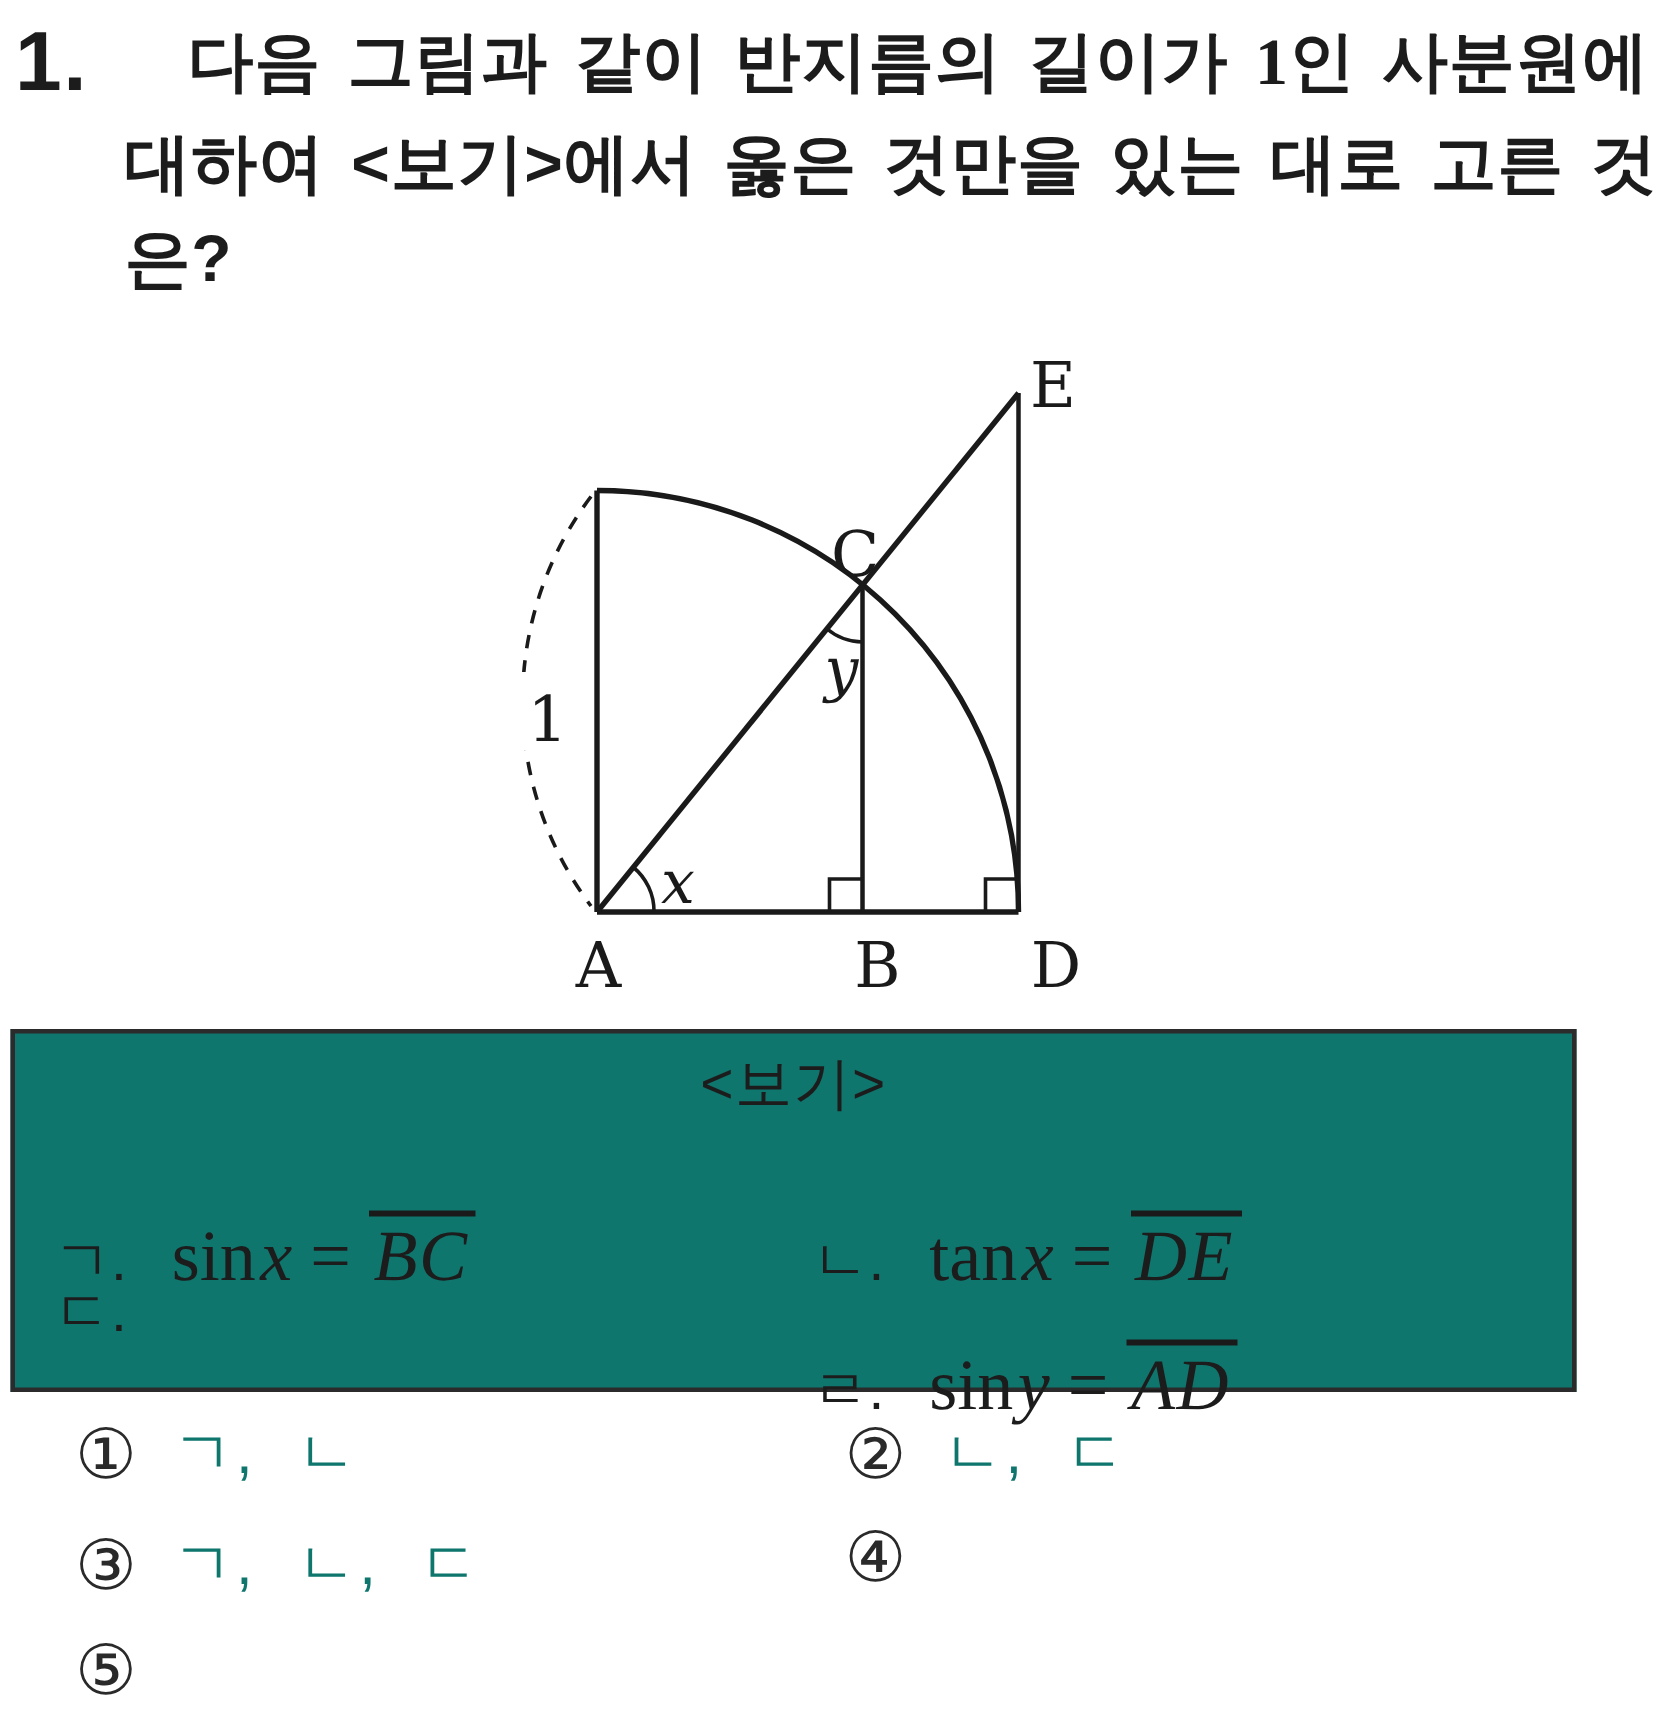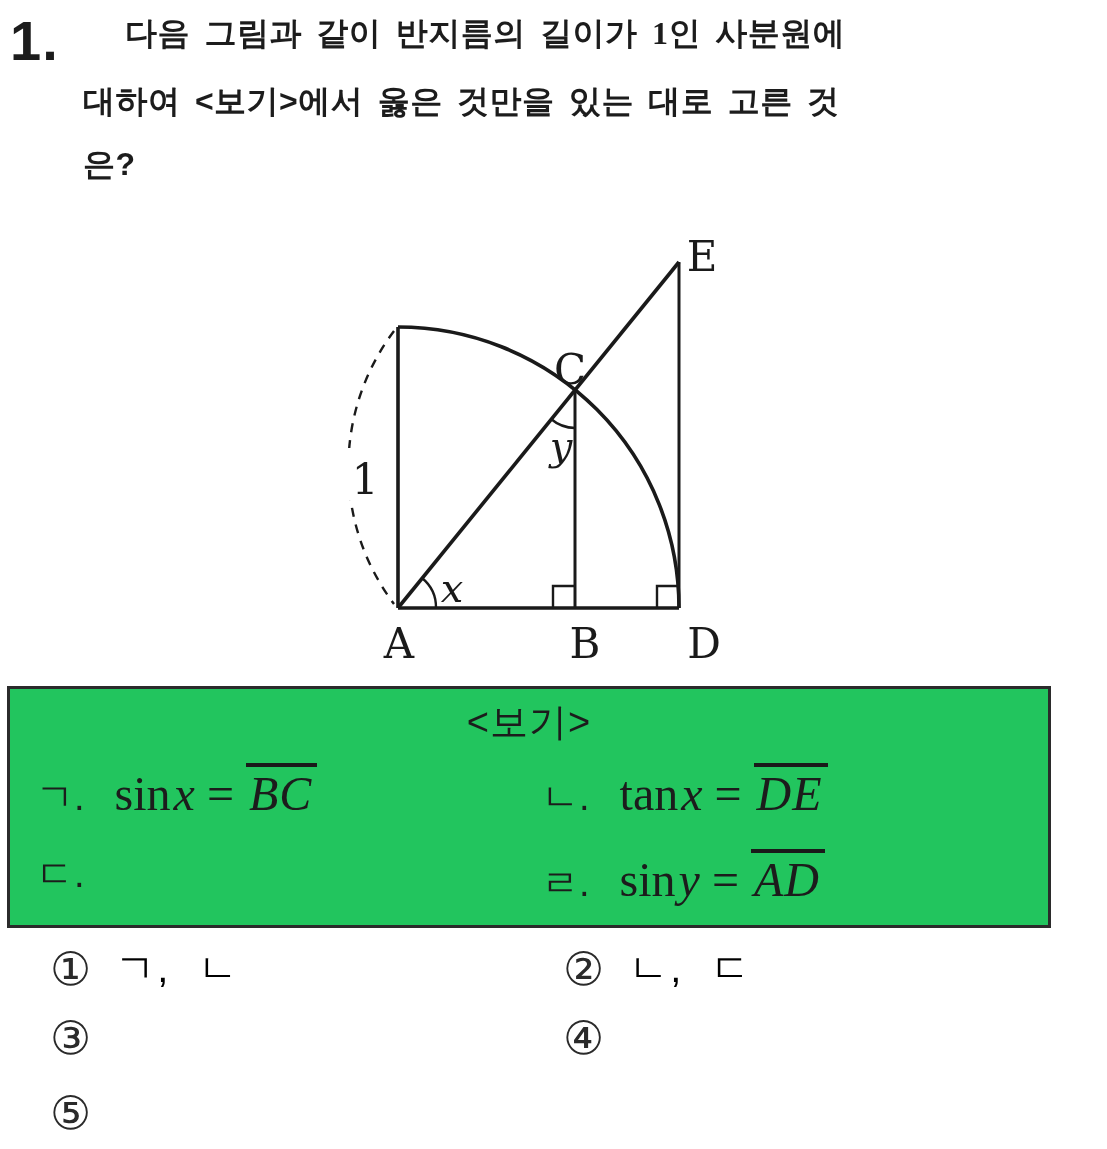--- a/index.html
+++ b/index.html
@@ -3,59 +3,59 @@
 <meta charset="utf-8">
 <style>
   * { margin: 0; padding: 0; box-sizing: border-box; }
   html, body { width: 1107px; height: 1149px; background: #ffffff; position: relative;
     font-family: "Liberation Sans", sans-serif; color: #1c1c1c; overflow: hidden; }
 
   .abs { position: absolute; }
 
   
   .q-number { left: 10px; top: 8px; font-size: 56px; font-weight: 800; letter-spacing: 1px; }
-  .q-line { font-size: 32px; font-weight: 800; white-space: nowrap; word-spacing: 5px; letter-spacing: 0.5px; }
+  .q-line { font-size: 44px; font-weight: 800; white-space: nowrap; word-spacing: 5px; letter-spacing: 0.5px; }
   .q-line1 { left: 125px; top: 12px; }
   .q-line2 { left: 83px; top: 80px; }
   .q-line3 { left: 83px; top: 143px; }
   .serif-num { font-family: "Liberation Serif", "DejaVu Serif", serif; font-weight: 600; }
 
   
   .diagram { left: 330px; top: 218px; width: 452px; height: 448px; }
   .diagram path, .diagram line { stroke: #1a1a1a; fill: none; }
   .diagram text { fill: #1a1a1a; font-family: "DejaVu Serif", "Liberation Serif", serif; }
   .lbl { font-size: 42px; }
   .lbl-it { font-size: 40px; font-style: italic; }
 
   
-  .boki-box { left: 7px; top: 686px; width: 1044px; height: 242px; border: 3px solid #2b2b2b; background: #22c55e; }
+  .boki-box { left: 7px; top: 686px; width: 1044px; height: 242px; border: 3px solid #2b2b2b; background: #0f766e; }
   .boki-title { position: absolute; left: 0; right: 0; top: 8px; text-align: center;
     font-size: 38px; font-weight: 500; letter-spacing: 1px; }
   .boki-item { position: absolute; display: flex; align-items: baseline; white-space: nowrap; }
   .bi-1 { left: 26px;  top: 74px; }
   .bi-2 { left: 531px; top: 74px; }
   .bi-3 { left: 26px;  top: 160px; }
   .bi-4 { left: 531px; top: 160px; }
   .bi-prefix { font-size: 38px; font-weight: 500; margin-right: 30px; }
   .math { font-family: "Liberation Serif", "DejaVu Serif", serif; font-size: 48px; }
   .mfunc { }
   .mvar { font-style: italic; margin-left: 3px; }
   .meq { margin: 0 12px; }
   .mseg { font-style: italic; display: inline-block; border-top: 4px solid #1a1a1a;
-    padding: 3px 5px 0 3px; line-height: 1.0; letter-spacing: 1px; }
+    padding: 3px 5px 0 3px; line-height: 1.0; letter-spacing: 1px; margin-top: 44px; }
 
   
   .option { position: absolute; display: flex; align-items: center; white-space: nowrap; }
   .opt-1 { left: 50px;  top: 941px; }
   .opt-2 { left: 563px; top: 941px; }
   .opt-3 { left: 50px;  top: 1015px; }
   .opt-4 { left: 563px; top: 1015px; }
   .opt-5 { left: 50px;  top: 1090px; }
   .opt-num { font-family: "DejaVu Sans", sans-serif; font-size: 46px; font-weight: 400; line-height: 1; color: #2a2a2a; }
-  .opt-text { font-size: 40px; font-weight: 500; margin-left: 24px; word-spacing: 14px; letter-spacing: 2px; color: #000000; }
+  .opt-text { font-size: 40px; font-weight: 500; margin-left: 24px; word-spacing: 14px; letter-spacing: 2px; color: #0f766e; }
 </style>
 </head>
 <body>
 
 <div class="abs q-number">1.</div>
 <div class="abs q-line q-line1"><span>다음 그림과 같이 반지름의 길이가 </span><span class="serif-num">1</span><span>인 사분원에</span></div>
 <div class="abs q-line q-line2">대하여 &lt;보기&gt;에서 옳은 것만을 있는 대로 고른 것</div>
 <div class="abs q-line q-line3">은?</div>
 
 <svg class="abs diagram" viewBox="330 218 452 448" width="452" height="448">
@@ -112,19 +112,20 @@
 <div class="option opt-1">
   <span class="opt-num">①</span>
   <span class="opt-text">ㄱ, ㄴ</span>
 </div>
 <div class="option opt-2">
   <span class="opt-num">②</span>
   <span class="opt-text">ㄴ, ㄷ</span>
 </div>
 <div class="option opt-3">
   <span class="opt-num">③</span>
+  <span class="opt-text">ㄱ, ㄴ, ㄷ</span>
 </div>
 <div class="option opt-4">
   <span class="opt-num">④</span>
 </div>
 <div class="option opt-5">
   <span class="opt-num">⑤</span>
 </div>
 
 </body></html>

